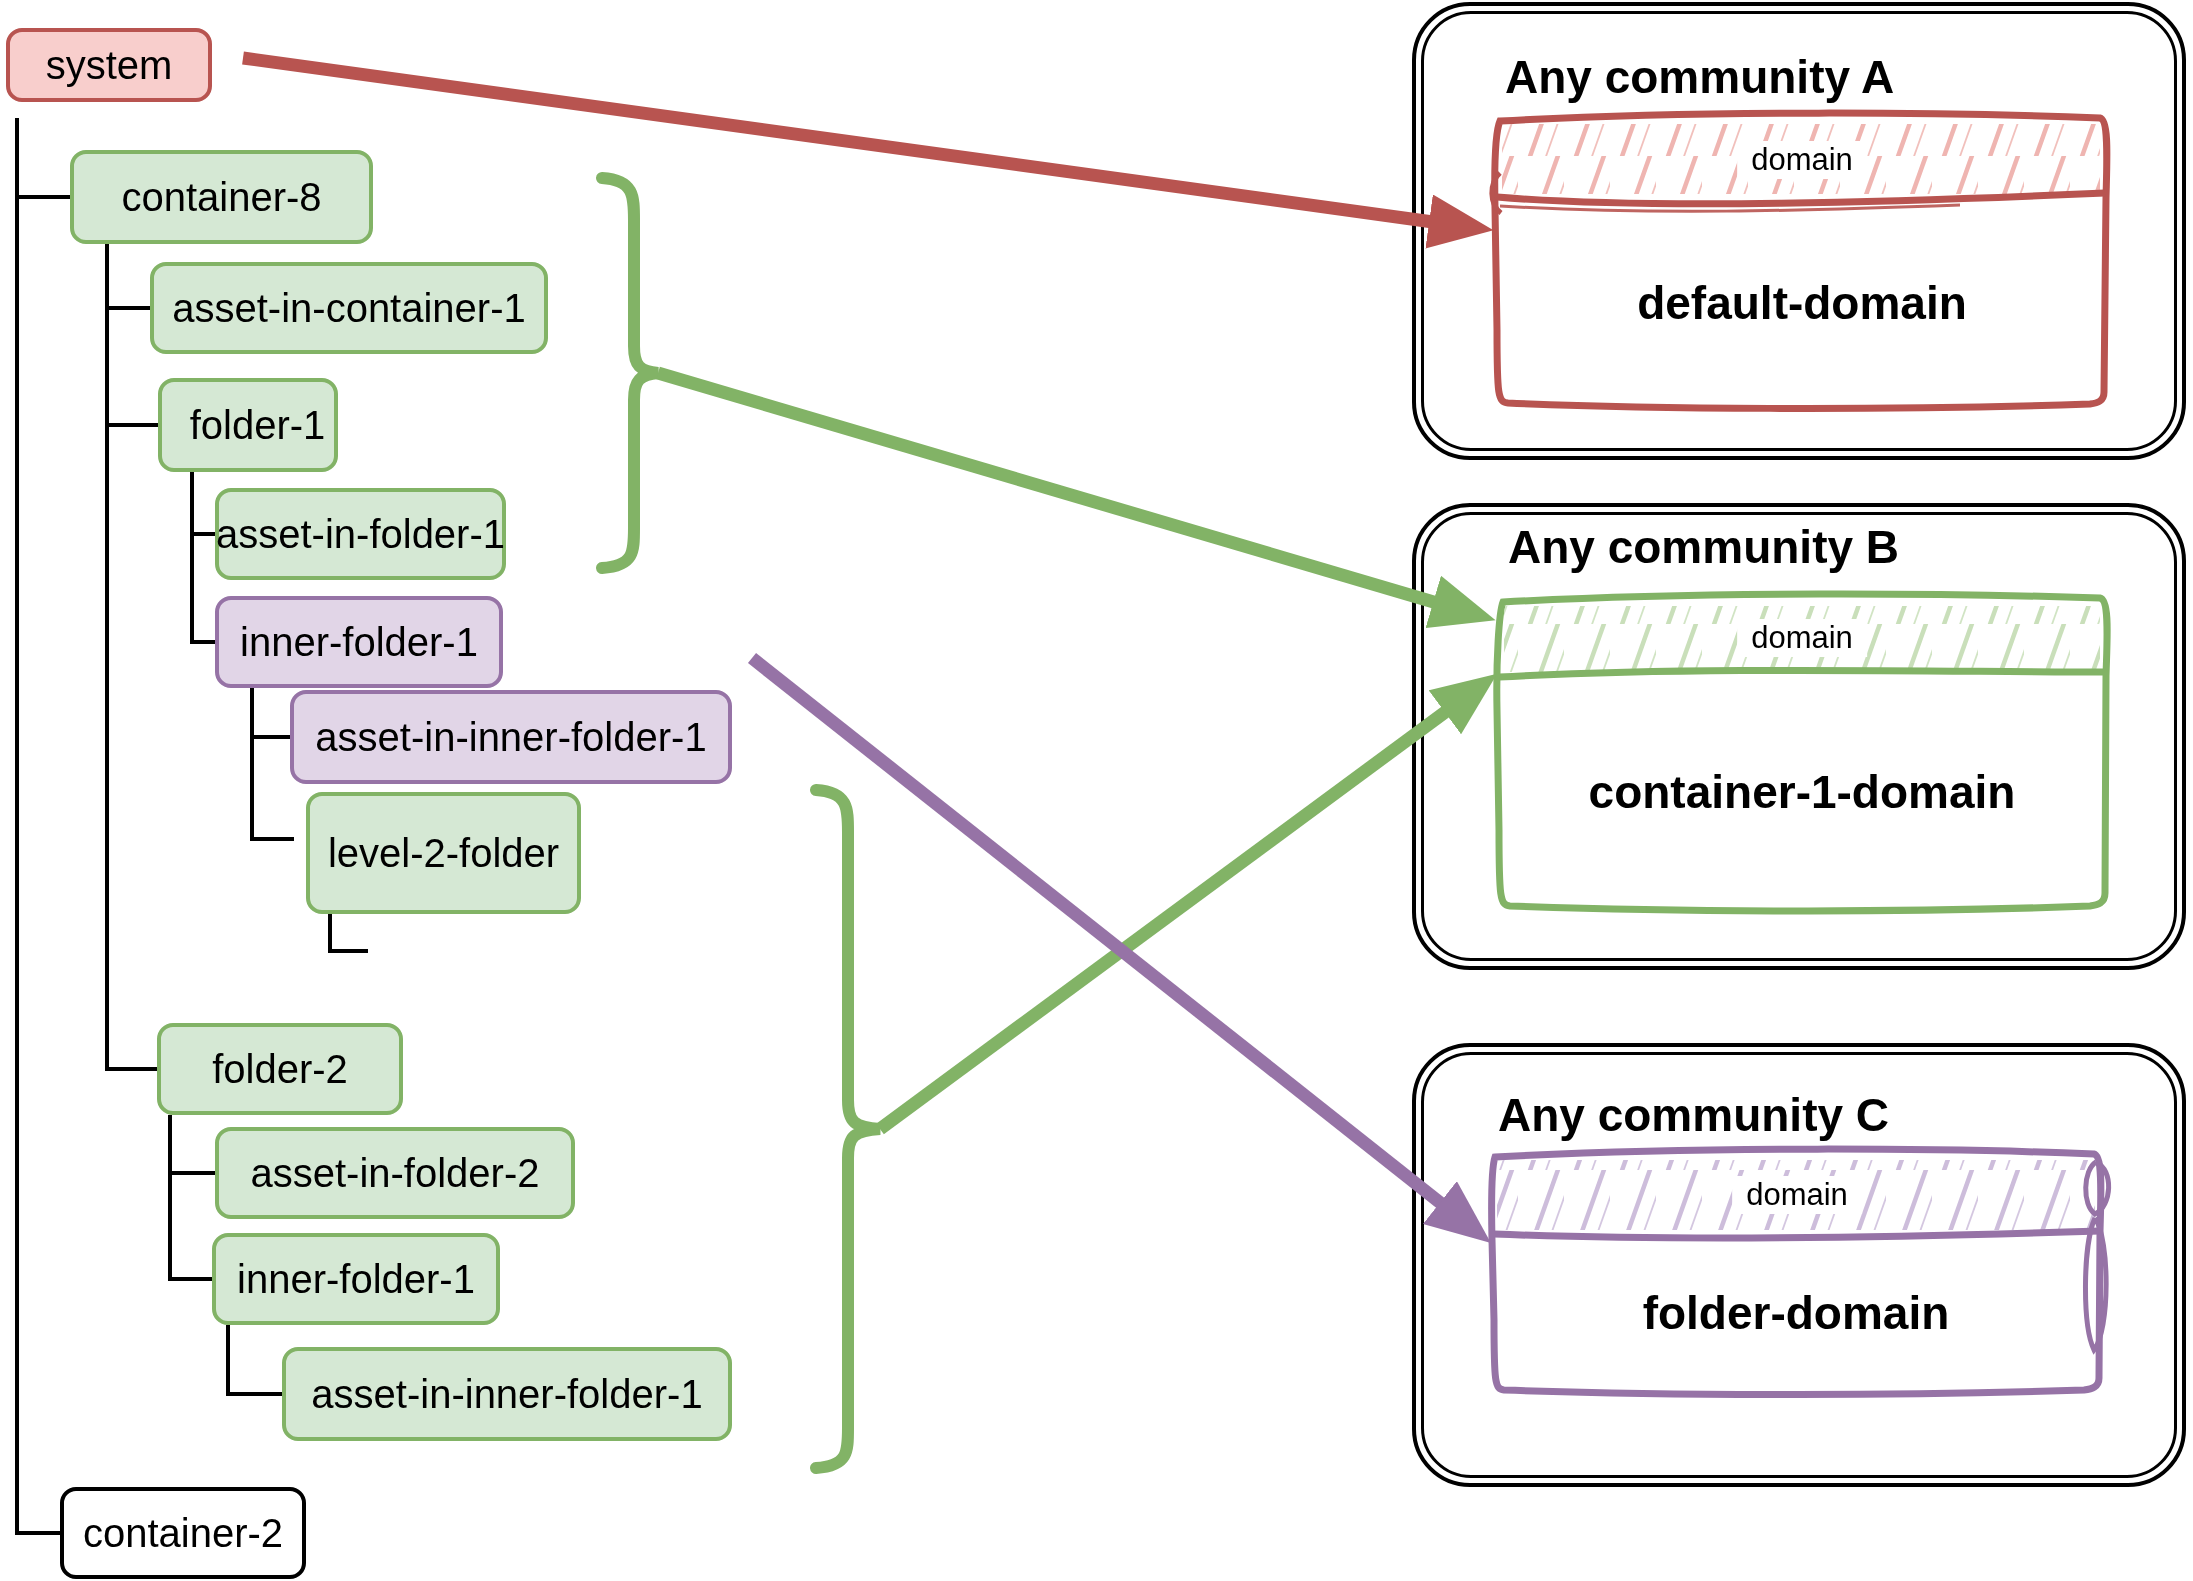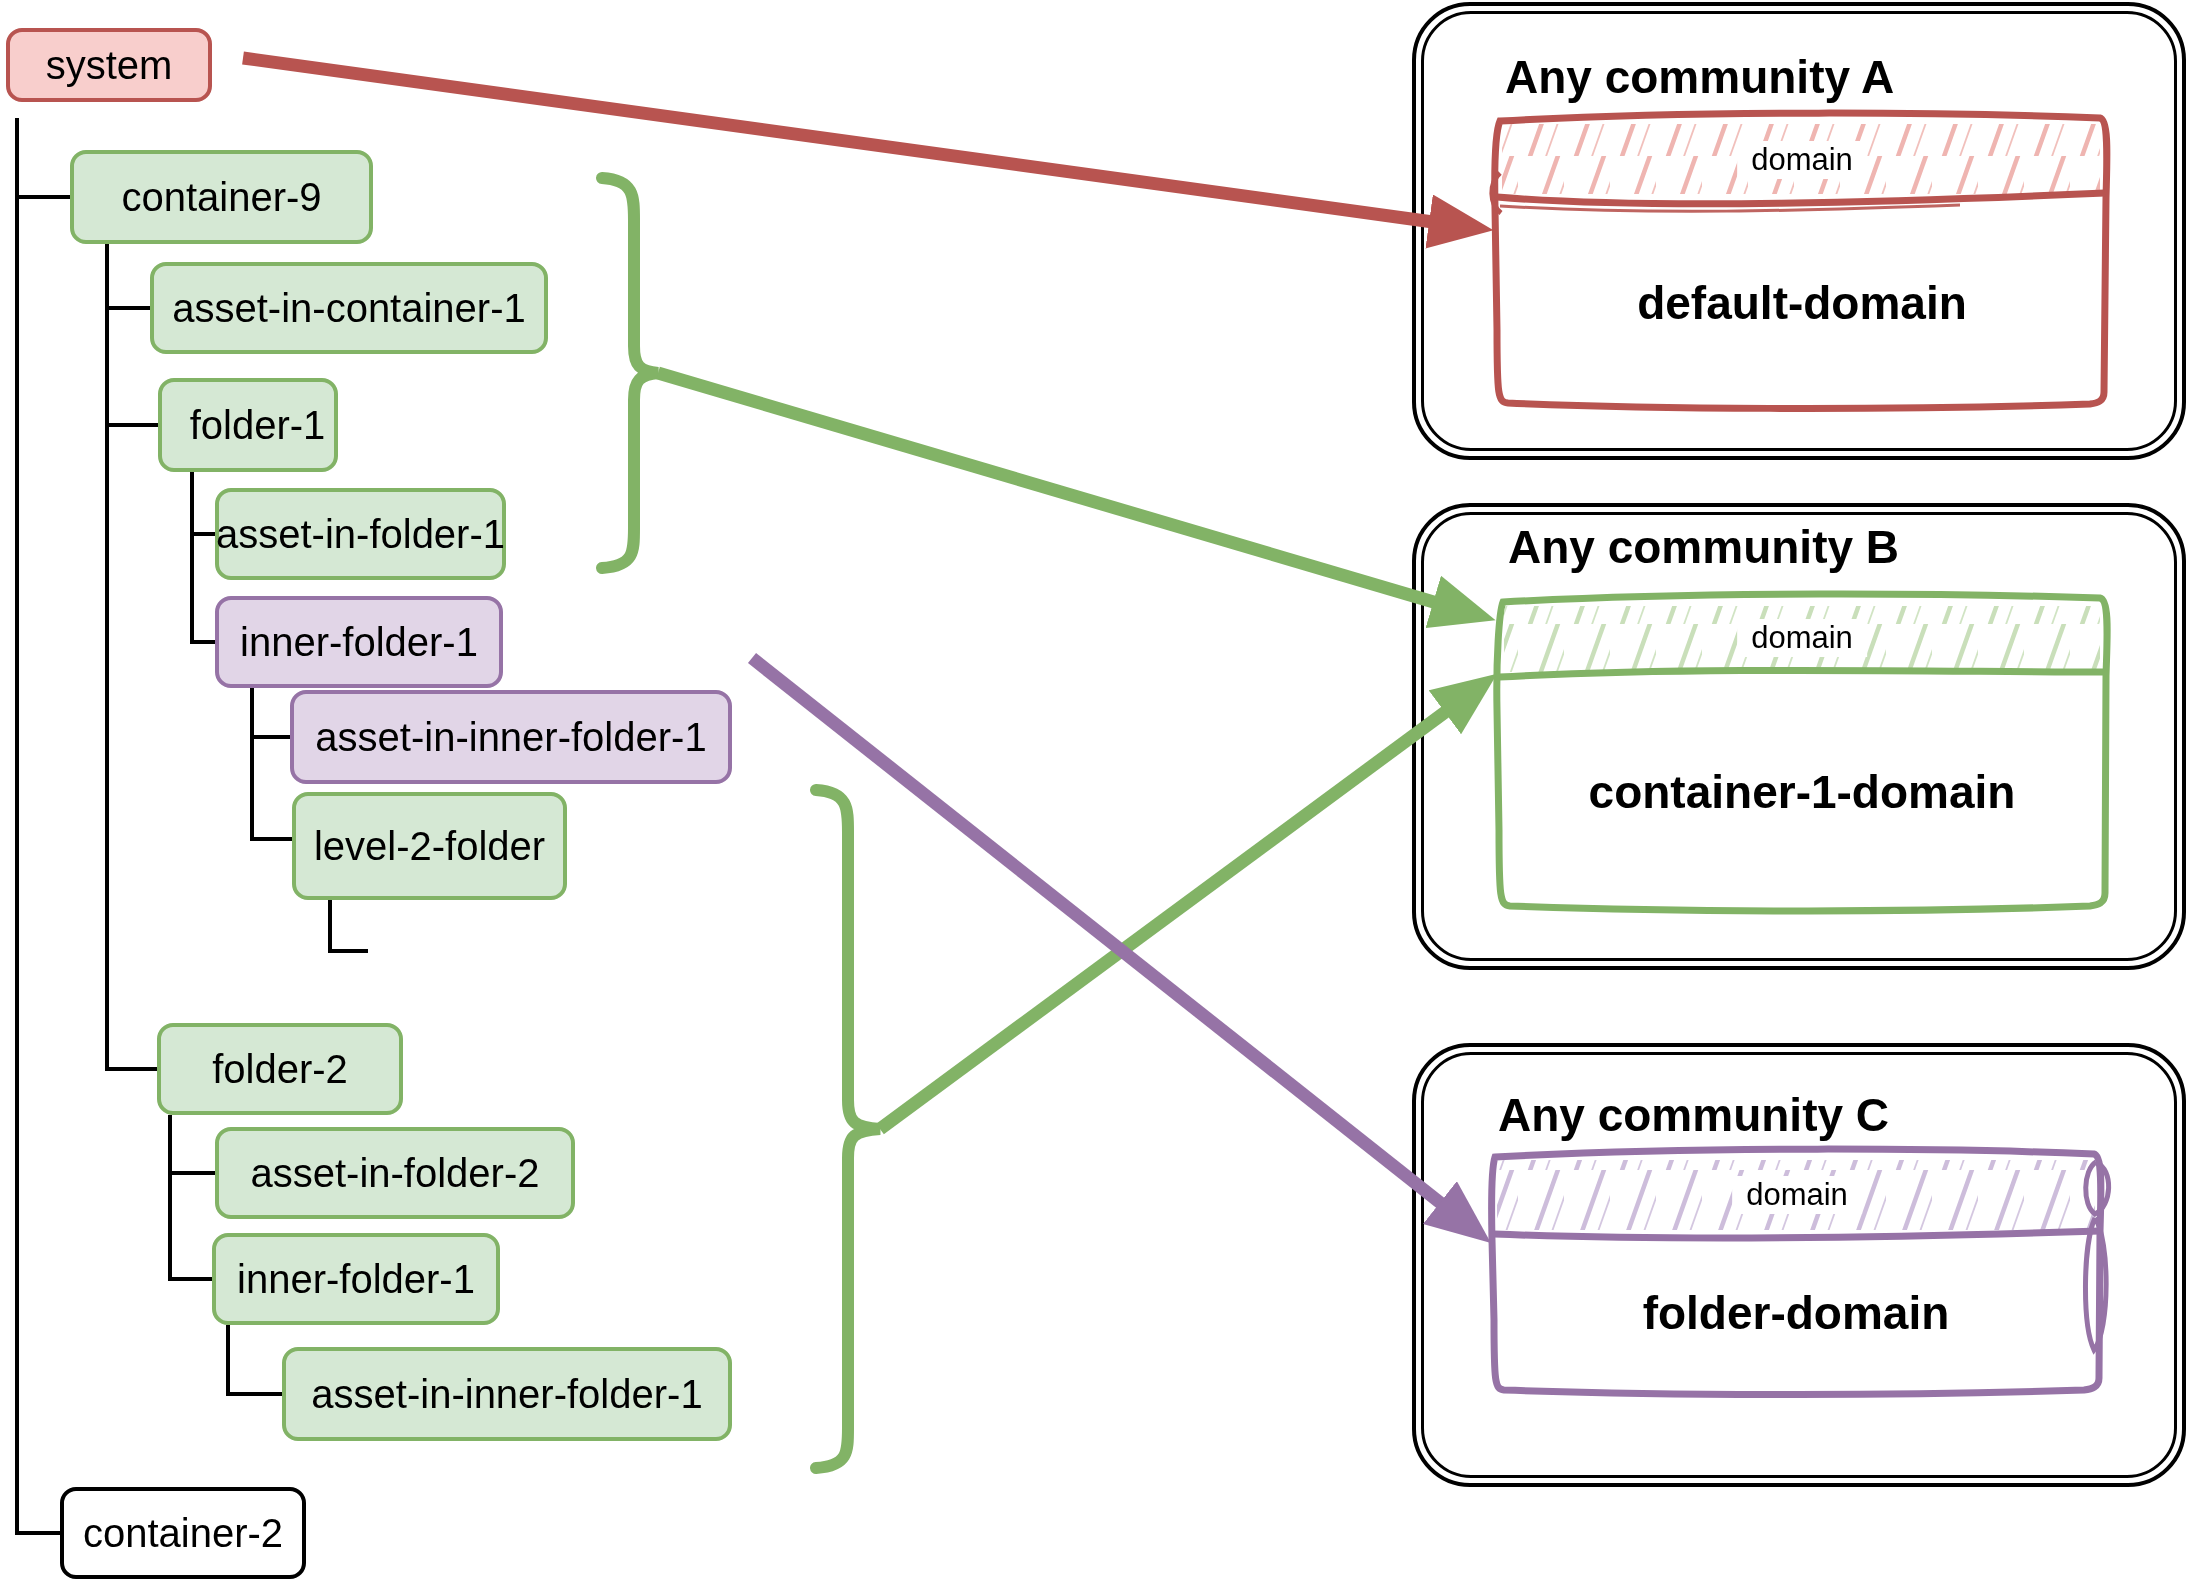--- a/index.html
+++ b/index.html
@@ -97,27 +97,27 @@
     <path d="M816,790 C848,792 848,808 848,832 L848,1100 C848,1122 854,1127 880,1129
              C854,1131 848,1136 848,1158 L848,1428 C848,1452 848,1466 816,1468" fill="none" stroke="#82b366" stroke-width="12" stroke-linecap="round"></path>
 
     <path d="M243,58 L1433,222" fill="none" stroke="#b85450" stroke-width="13" marker-end="url(#ah-red)"></path>
     <path d="M658,373 L1437,603" fill="none" stroke="#82b366" stroke-width="13" marker-end="url(#ah-green)"></path>
     <path d="M880,1129 L1448,710" fill="none" stroke="#82b366" stroke-width="13" marker-end="url(#ah-green)"></path>
     <path d="M752,658 L1443,1205" fill="none" stroke="#9673a6" stroke-width="13" marker-end="url(#ah-purple)"></path>
   </svg>
 
   <div class="node node-red" style="left:6px;top:28px;width:206px;height:74px;">system</div>
-  <div class="node node-green" style="left:70px;top:150px;width:303px;height:94px;">container-9</div>
+  <div class="node node-green" style="left:70px;top:150px;width:303px;height:94px;">container-8</div>
   <div class="node node-green" style="left:150px;top:262px;width:398px;height:92px;">asset-in-container-1</div>
   <div class="node node-green" style="left:158px;top:378px;width:180px;height:94px;padding-left:19px;">folder-1</div>
   <div class="node node-green" style="left:215px;top:488px;width:291px;height:92px;">asset-in-folder-1</div>
   <div class="node node-purple" style="left:215px;top:596px;width:288px;height:92px;">inner-folder-1</div>
   <div class="node node-purple" style="left:290px;top:690px;width:442px;height:94px;">asset-in-inner-folder-1</div>
-  <div class="node node-green" style="left:292px;top:792px;width:275px;height:108px;">level-2-folder</div>
+  <div class="node node-green" style="left:306px;top:792px;width:275px;height:122px;">level-2-folder</div>
   <div class="node node-green" style="left:157px;top:1023px;width:246px;height:92px;">folder-2</div>
   <div class="node node-green" style="left:215px;top:1127px;width:360px;height:92px;">asset-in-folder-2</div>
   <div class="node node-green" style="left:212px;top:1233px;width:288px;height:92px;">inner-folder-1</div>
   <div class="node node-green" style="left:282px;top:1347px;width:450px;height:94px;">asset-in-inner-folder-1</div>
   <div class="node node-white" style="left:60px;top:1487px;width:246px;height:92px;">container-2</div>
 
   <div class="community-title" style="left:1505px;top:52px;">Any community A</div>
   <div class="band-label" style="left:1802px;top:141px;">domain</div>
   <div class="domain-label" style="left:1802px;top:278px;">default-domain</div>
 

